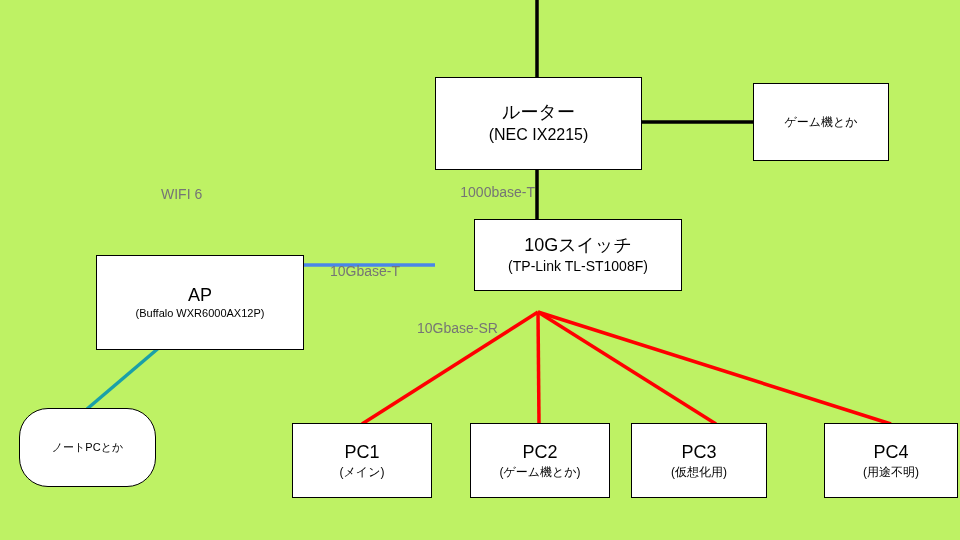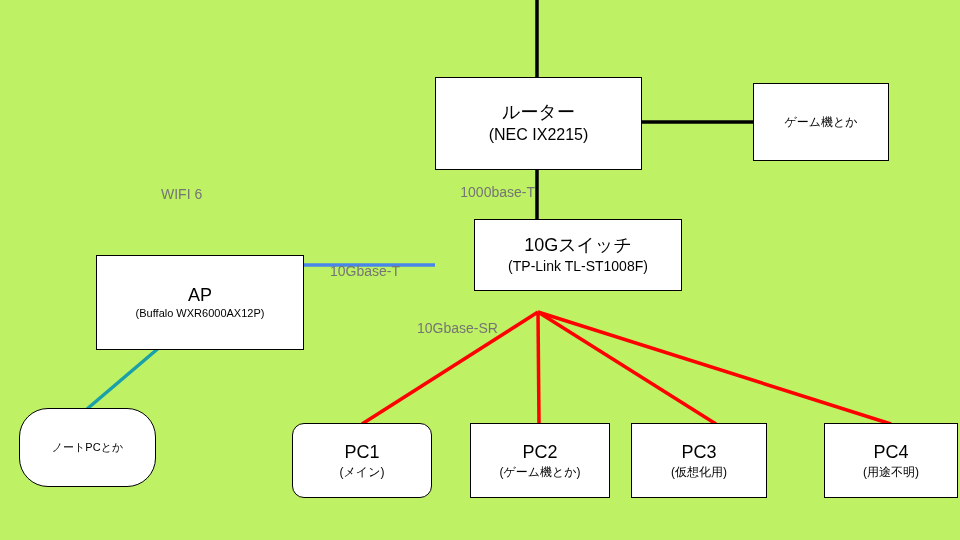--- a/index.html
+++ b/index.html
@@ -50,21 +50,21 @@
   .node-game    { left: 753px; top:  83px; width: 136px; height: 78px; }
   .node-game .title { font-size: 12px; }
   .node-ap      { left:  96px; top: 219px; width: 208px; height: 95px; margin-top: 36px; }
   .node-ap .subtitle { font-size: 11px; }
   .node-switch  { left: 434px; top: 219px; width: 208px; height: 72px; margin-left: 40px; }
   .node-switch .subtitle { font-size: 14px; }
   .node-laptop  { left:  19px; top: 408px; width: 137px; height: 79px; border-radius: 29px; }
   .node-laptop .title { font-size: 11px; }
   .node-pc      { top: 423px; width: 140px; height: 75px; }
   .node-pc .subtitle { font-size: 12px; }
-  .node-pc1 { left: 292px; border-radius: 12px; }
+  .node-pc1 { left: 292px; }
   .node-pc2 { left: 470px; }
   .node-pc3 { left: 631px; width: 136px; }
   .node-pc4 { left: 824px; width: 134px; }
 
   
   .wire-label {
     position: absolute;
     font-size: 14px;
     color: #757575;
     white-space: nowrap;

